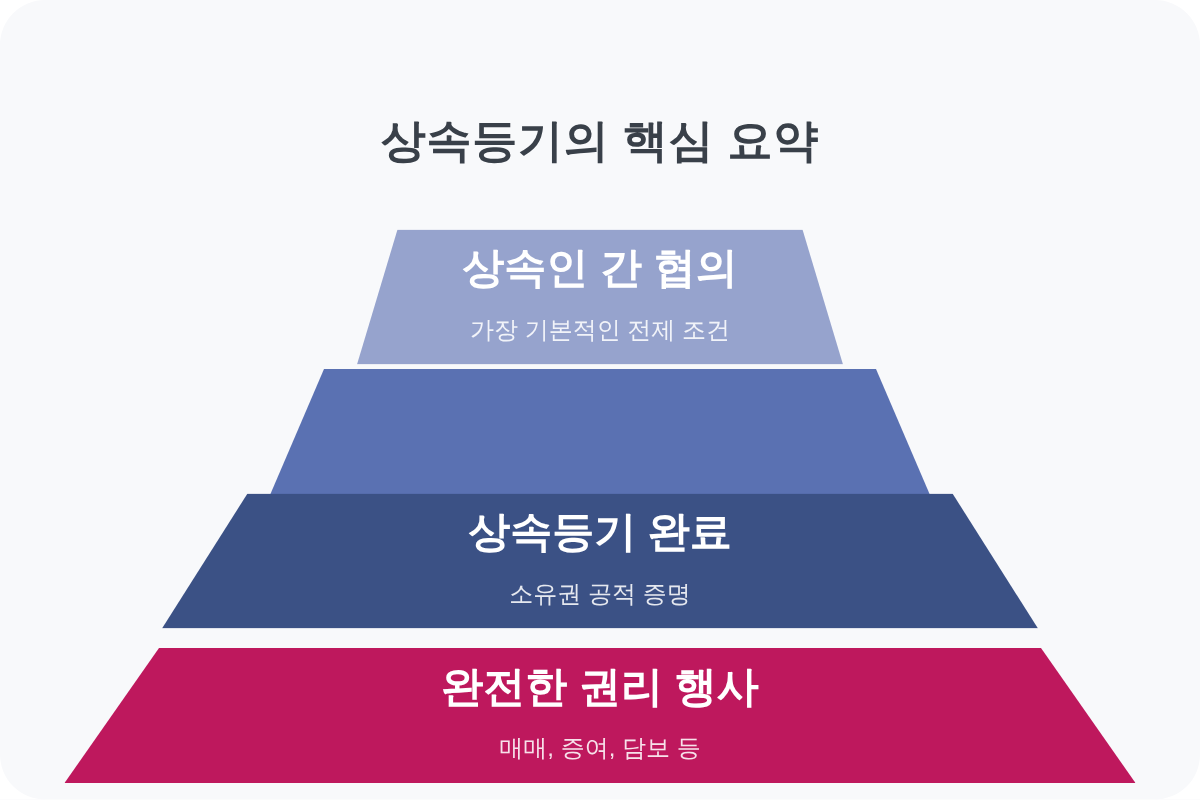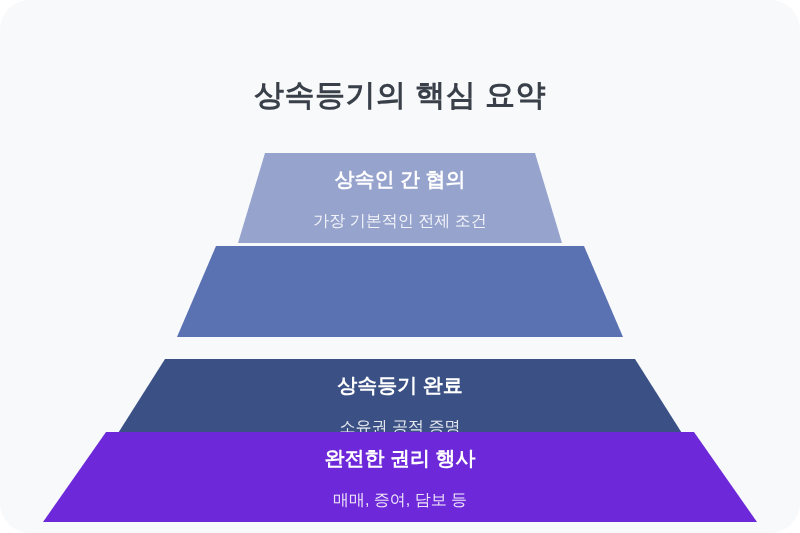--- a/index.html
+++ b/index.html
@@ -33,24 +33,24 @@
     width: 800px;
     display: flex;
     flex-direction: column;
     align-items: center;
     justify-content: center;
     gap: 5px;
     text-align: center;
   }
   .level-1 { top: 153px; height: 90px; clip-path: polygon(265px 0, 535px 0, 562px 90px, 238px 90px); }
   .level-2 { top: 246px; height: 91px; clip-path: polygon(216px 0, 584px 0, 623px 91px, 177px 91px); }
-  .level-3 { top: 359px; height: 90px; clip-path: polygon(165px 0, 635px 0, 692px 90px, 108px 90px); justify-content: center; }
+  .level-3 { top: 329px; height: 90px; clip-path: polygon(165px 0, 635px 0, 692px 90px, 108px 90px); justify-content: center; }
   .level-4 { top: 432px; height: 90px; clip-path: polygon(106px 0, 694px 0, 757px 90px, 43px 90px); }
   .level-heading {
-    font-size: 20px;
+    font-size: 28px;
     font-weight: 700;
     color: #ffffff;
     line-height: 24px;
   }
   .level-subtitle {
     font-size: 16px;
     font-weight: 400;
     color: rgba(255, 255, 255, 0.87);
     line-height: 19px;
     margin-top: 15px;
@@ -69,18 +69,18 @@
   </div>
 
   <div class="level level-2" style="background: rgb(90, 113, 178);">
   </div>
 
   <div class="level level-3" style="background: rgb(59, 81, 133);">
     <div class="level-heading">상속등기 완료</div>
     <div class="level-subtitle">소유권 공적 증명</div>
   </div>
 
-  <div class="level level-4" style="background: #6d28d9; align-items: center;">
+  <div class="level level-4" style="background: #be185d; align-items: center;">
     <div class="level-heading">완전한 권리 행사</div>
     <div class="level-subtitle">매매, 증여, 담보 등</div>
   </div>
 
 </div>
 
 </body></html>

